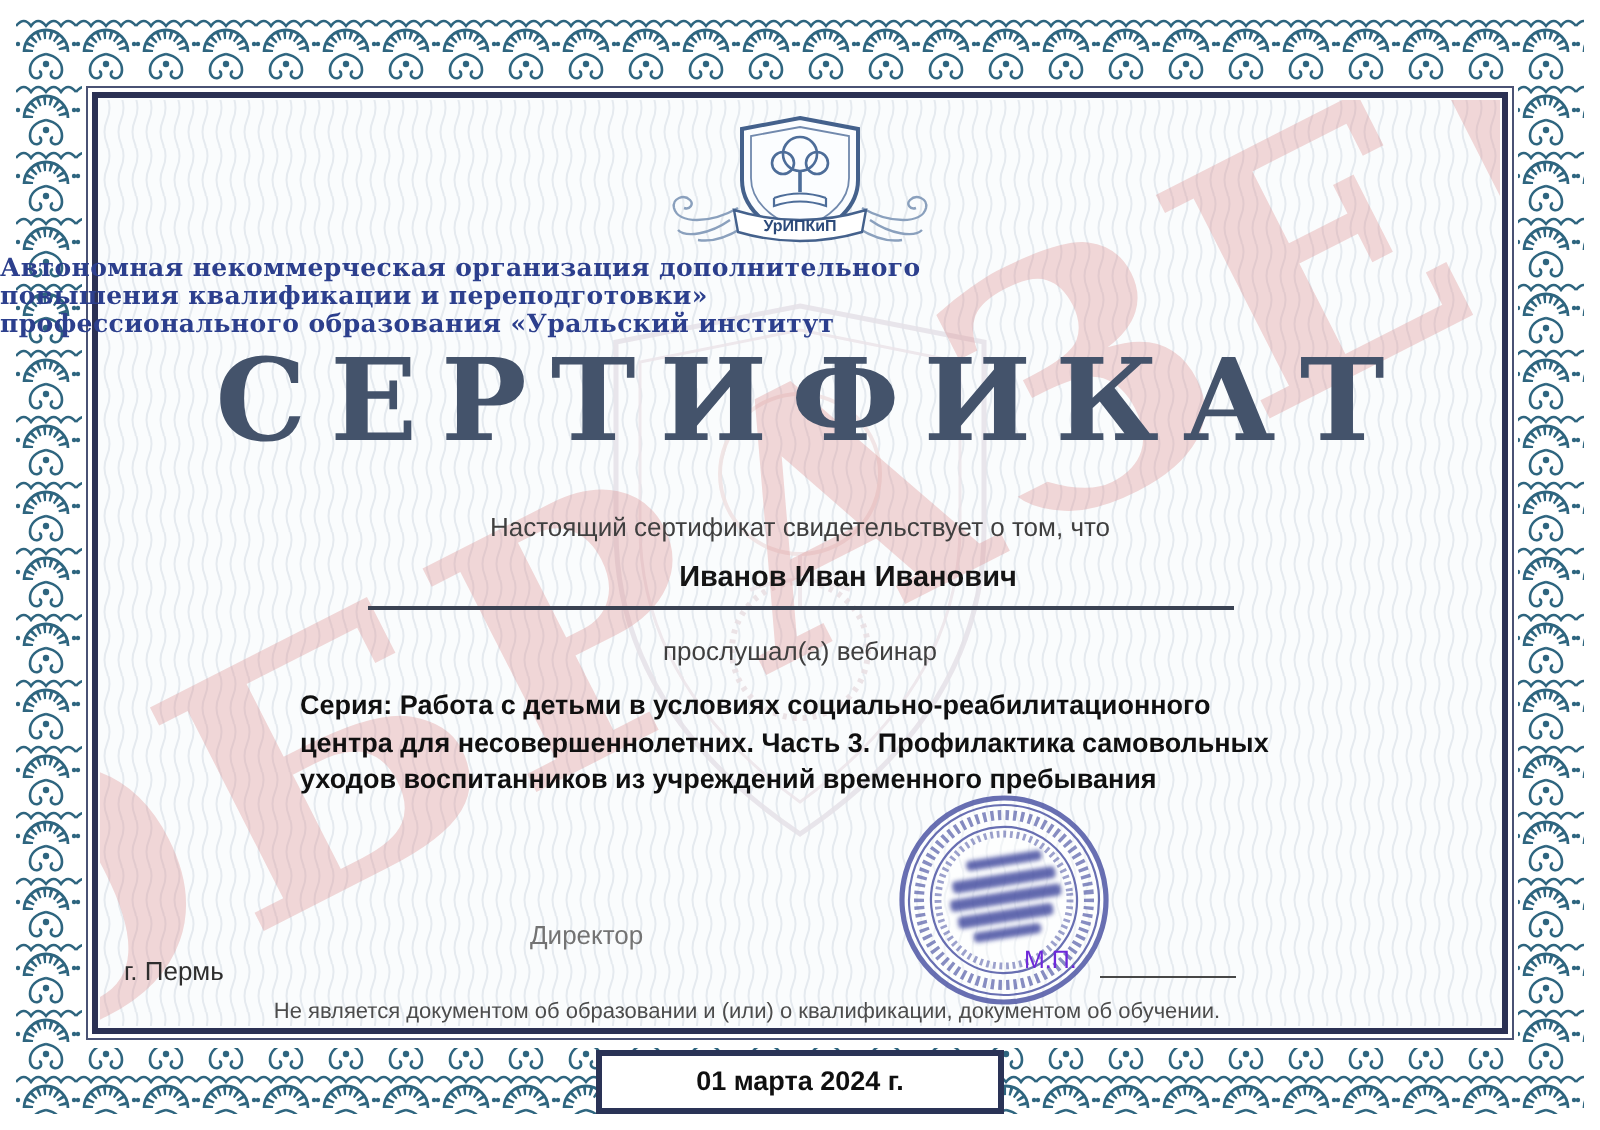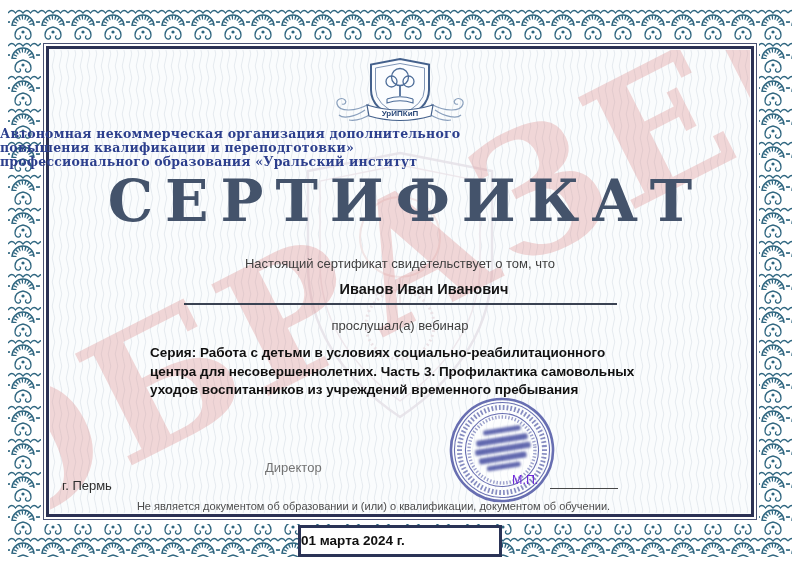--- a/index.html
+++ b/index.html
@@ -45,21 +45,21 @@
        font-size:13.5px;font-weight:bold;line-height:18.5px;color:#101010;}
   .stamp{position:absolute;left:447px;top:395px;}
   .signatory{position:absolute;left:265px;top:460px;font-size:13px;line-height:15.5px;color:#737373;}
   .city{position:absolute;left:62px;top:478px;font-size:13px;color:#2e2e2e;}
   .seal-mark{position:absolute;left:512px;top:473px;font-size:12.5px;color:#6d28d9;}
   .sig-line{position:absolute;left:550px;top:488px;width:68px;height:0;border-top:1.5px solid #474747;}
   .disclaimer{position:absolute;left:0;top:500px;width:747px;text-align:center;font-size:11px;color:#4c4c4c;}
   .date-box{
     position:absolute;left:50%;top:525px;margin-left:-102px;width:198px;height:26px;
     background:#ffffff;border:3px solid #2a3356;z-index:6;
-    text-align:left;line-height:26px;font-size:13.5px;font-weight:bold;color:#101010;
+    text-align:center;line-height:26px;font-size:13.5px;font-weight:bold;color:#101010;
   }
 </style>
 </head>
 <body>
 
 <div class="page">
 
   <svg class="border-svg" width="784" height="549" viewBox="0 0 784 549">
     <defs>
       <pattern id="orn" width="30" height="33" patternUnits="userSpaceOnUse">

